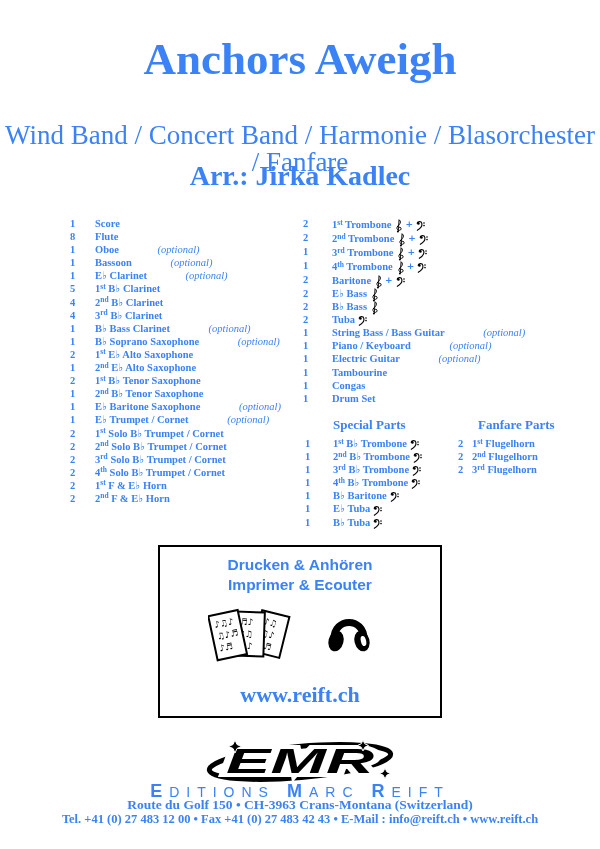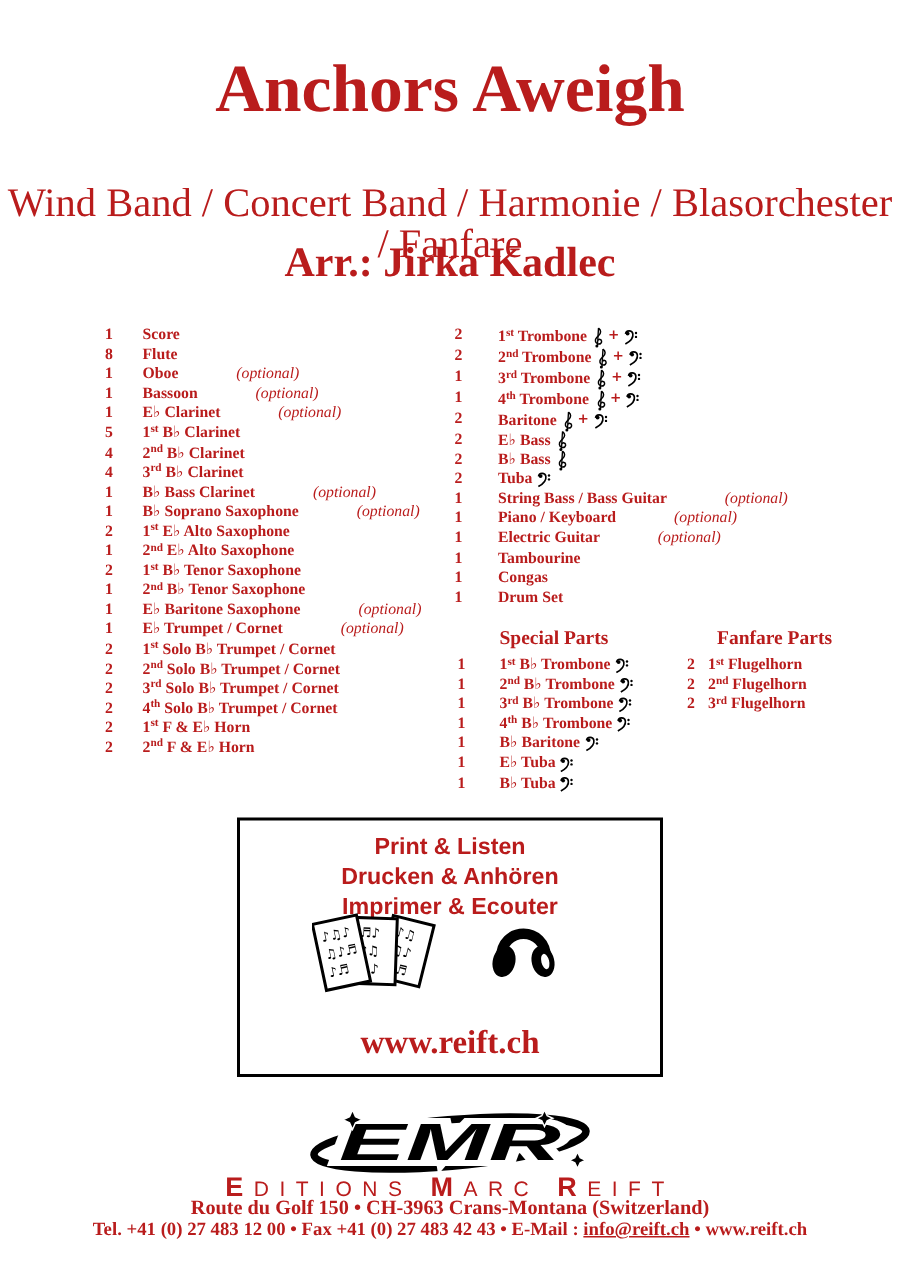--- a/index.html
+++ b/index.html
@@ -1,16 +1,16 @@
 <!DOCTYPE html>
 <html><head>
 <meta charset="utf-8">
 <style>
   html,body{margin:0;padding:0;background:#fff;}
-  #page{position:relative;width:600px;height:849px;background:#ffffff;color:#b91c1c;
+  #page{position:relative;width:600px;height:849px;background:#ffffff;color:#3b82f6;
         font-family:"Liberation Serif","DejaVu Serif",serif;overflow:hidden;}
   .center{position:absolute;left:0;right:0;text-align:center;}
   .title{top:37px;font-size:45px;font-weight:bold;line-height:1;}
   .subtitle{top:90px;font-size:24px;font-weight:bold;line-height:1;}
   .ensembles{top:122px;font-size:27px;line-height:1;}
   .arranger{top:162px;font-size:28px;font-weight:bold;line-height:1;}
   .catalog{top:186px;font-size:14px;font-weight:bold;line-height:1;}
 
   .list{position:absolute;font-size:10.5px;font-weight:bold;}
   .row{display:flex;height:13.1px;line-height:13.1px;white-space:nowrap;}
@@ -38,21 +38,21 @@
   .promo-url{position:absolute;left:0;right:0;bottom:8px;text-align:center;
              font-size:22px;font-weight:bold;}
 
   .emr-logo{position:absolute;left:50%;top:740px;transform:translateX(-50%);}
   .editions{top:781px;display:flex;justify-content:center;align-items:baseline;gap:12px;
             font-family:"Liberation Sans","DejaVu Sans",sans-serif;}
   .editions .word{letter-spacing:7px;font-size:14px;white-space:nowrap;}
   .editions .big{font-size:18px;font-weight:bold;}
   .route{top:798px;font-size:13.5px;font-weight:bold;line-height:1;}
   .tel{top:813px;font-size:12.5px;font-weight:bold;line-height:1;}
-  .email{text-decoration:underline;}
+  .email{}
 </style>
 </head>
 <body>
 
 <div id="page">
 
   <div class="center title">Anchors Aweigh</div>
   <div class="center ensembles">Wind Band / Concert Band / Harmonie / Blasorchester / Fanfare</div>
   <div class="center arranger">Arr.: Jirka Kadlec</div>
 
@@ -339,21 +339,20 @@
         <span class="qty">2</span>
         <span class="nm">2<sup>nd</sup> Flugelhorn</span>
       </div>
       <div class="row">
         <span class="qty">2</span>
         <span class="nm">3<sup>rd</sup> Flugelhorn</span>
       </div>
     </div>
 
   <div class="promo">
-    <div class="promo-line">Print &amp; Listen</div>
     <div class="promo-line">Drucken &amp; Anhören</div>
     <div class="promo-line">Imprimer &amp; Ecouter</div>
 
     <svg class="sheets" width="84" height="62" viewBox="0 0 84 62">
       <g transform="rotate(14 62 30)">
         <rect x="48" y="6" width="28" height="42" fill="#fff" stroke="#000" stroke-width="2"></rect>
         <text x="52" y="19" font-size="9" font-family="DejaVu Sans" fill="#000">♪♫</text>
         <text x="52" y="31" font-size="9" font-family="DejaVu Sans" fill="#000">♫♪</text>
         <text x="52" y="43" font-size="9" font-family="DejaVu Sans" fill="#000">♪♬</text>
       </g>

